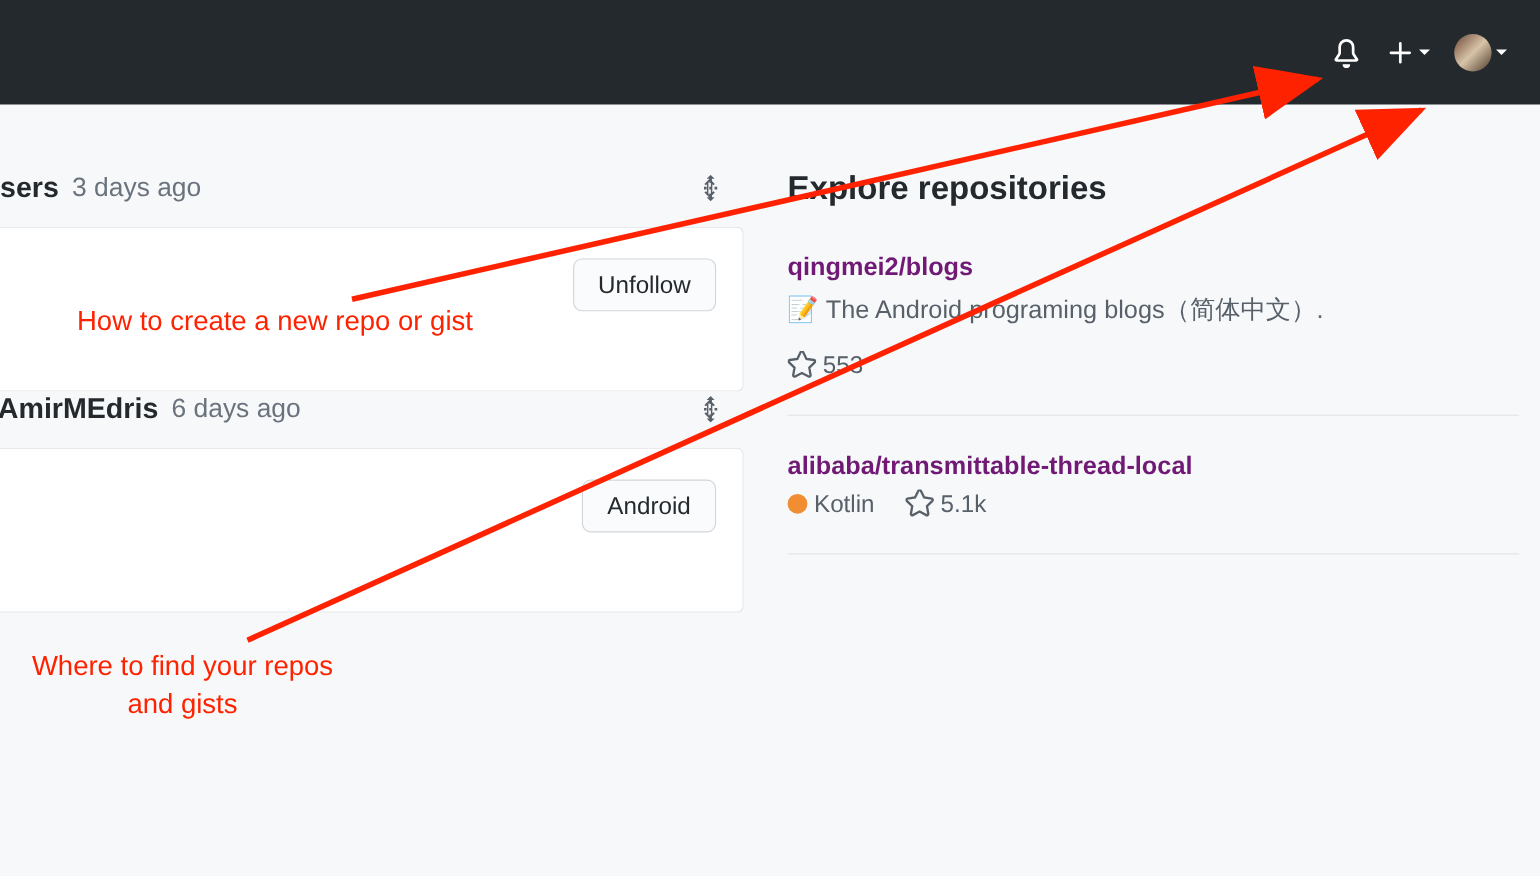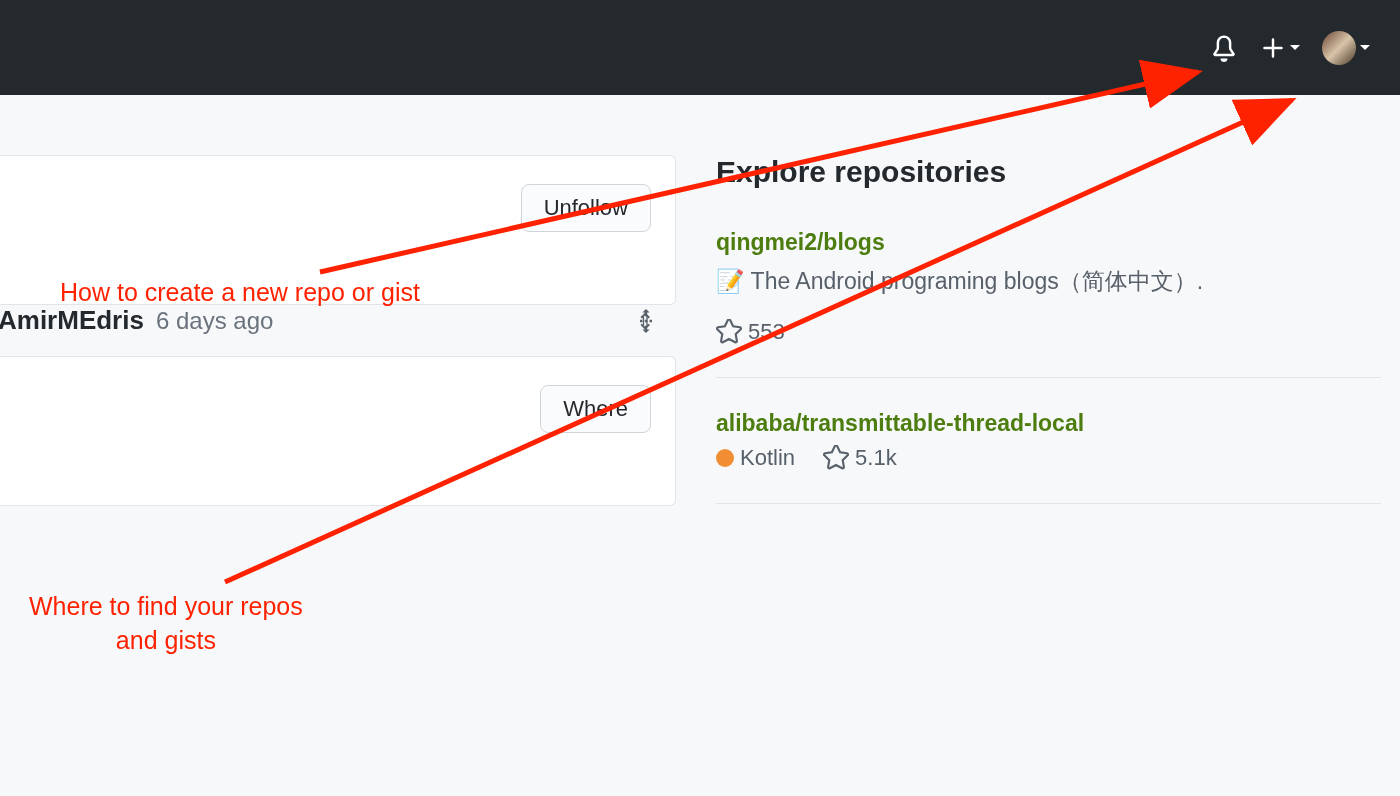--- a/index.html
+++ b/index.html
@@ -114,21 +114,21 @@
   .repo {
     padding-bottom: 32px;
     margin-bottom: 32px;
     border-bottom: 1px solid #e1e4e8;
     max-width: 665px;
   }
   .repo:last-child { border-bottom: none; }
   .repo-name {
     font-size: 23px;
     font-weight: 700;
-    color: #4d7c0f;
+    color: #701a75;
     margin-bottom: 8px;
   }
   .repo-desc {
     font-size: 23px;
     color: #586069;
     line-height: 1.5;
     margin-bottom: 20px;
   }
   .repo-meta {
     display: flex;
@@ -185,35 +185,44 @@
   <div class="header-icon" title="Profile and more">
     <span class="avatar"></span>
     <span class="caret-down"></span>
   </div>
 </div>
 
 <div class="content">
 
   <div class="feed">
 
+    <div class="feed-item-header">
+      <span class="feed-title">sers</span>
+      <span class="feed-time">3 days ago</span>
+      <span class="drag-icon">
+        <svg width="20" height="24" viewBox="0 0 16 20">
+            <path fill="#586069" d="M8 0l3 3H9v3H7V3H5l3-3zM5 17h2v-3h2v3h2l-3 3-3-3zM3 9h2v2H3V9zm4 0h2v2H7V9zm4 0h2v2h-2V9z"></path>
+          </svg>
+      </span>
+    </div>
     <div class="card">
       <button class="action-btn">Unfollow</button>
     </div>
 
     <div class="feed-item-header" style="margin-left:-2px;">
       <span class="feed-title">AmirMEdris</span>
       <span class="feed-time">6 days ago</span>
       <span class="drag-icon">
         <svg width="20" height="24" viewBox="0 0 16 20">
             <path fill="#586069" d="M8 0l3 3H9v3H7V3H5l3-3zM5 17h2v-3h2v3h2l-3 3-3-3zM3 9h2v2H3V9zm4 0h2v2H7V9zm4 0h2v2h-2V9z"></path>
           </svg>
       </span>
     </div>
     <div class="card">
-      <button class="action-btn">Where</button>
+      <button class="action-btn">Android</button>
     </div>
 
   </div>
 
   <div class="explore">
     <h2>Explore repositories</h2>
 
     <div class="repo">
       <div class="repo-name">qingmei2/blogs</div>
       <div class="repo-desc">📝 The Android programing blogs（简体中文）.</div>
@@ -252,15 +261,15 @@
 <svg class="arrow-svg" width="1400" height="796" style="left:0;top:0;">
   <defs>
     <marker id="arrowhead" markerWidth="12" markerHeight="10" refX="11" refY="5" orient="auto">
       <polygon points="0 0, 12 5, 0 10" fill="#ff2200"></polygon>
     </marker>
   </defs>
   <line x1="320" y1="272" x2="1198" y2="72" stroke="#ff2200" stroke-width="5" marker-end="url(#arrowhead)"></line>
   <line x1="225" y1="582" x2="1292" y2="100" stroke="#ff2200" stroke-width="5" marker-end="url(#arrowhead)"></line>
 </svg>
 
-<div class="annotation" style="left:60px; top:276px;">How to create a new repo or gist</div>
+<div class="annotation" style="left:70px; top:276px;">How to create a new repo or gist</div>
 <div class="annotation" style="left:29px; top:590px; white-space:pre-line;">Where to find your repos
 and gists</div>
 
 </body></html>

